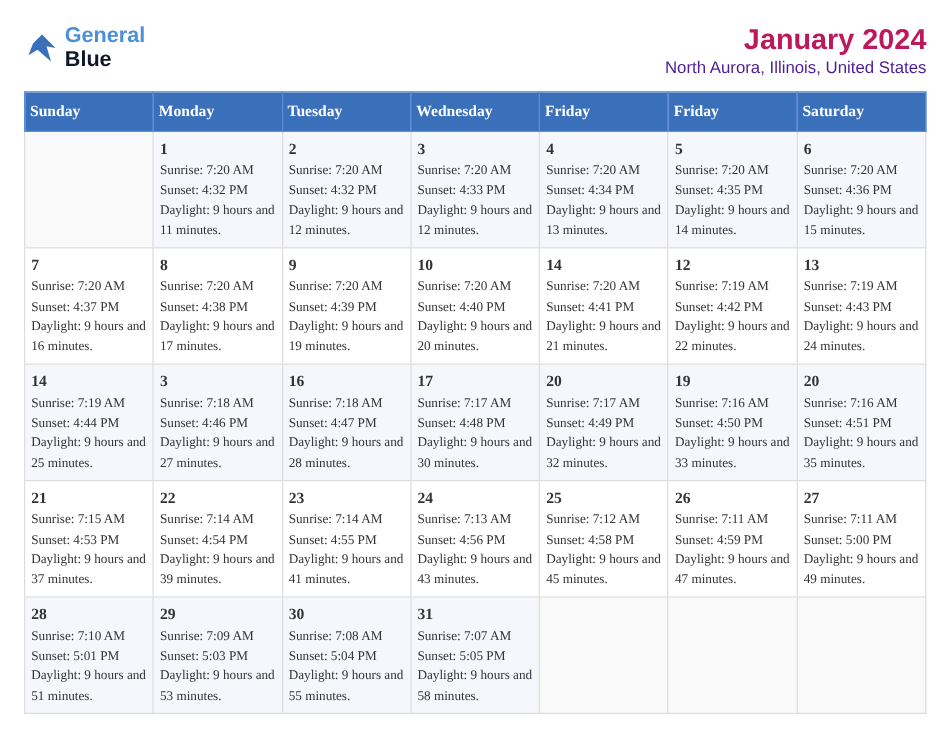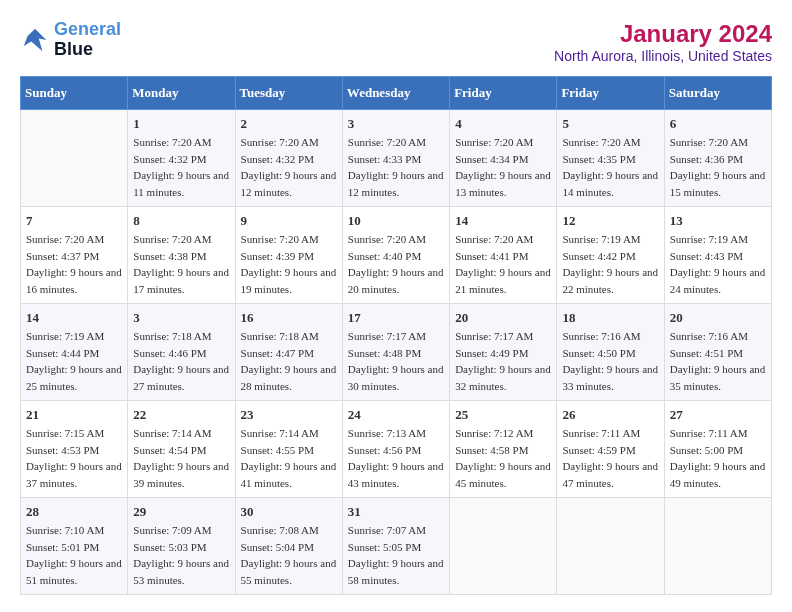--- a/index.html
+++ b/index.html
@@ -198,21 +198,21 @@
         </td>
         <td>
           <span class="day-num">17</span>
           <div class="day-info">Sunrise: 7:17 AM<br>Sunset: 4:48 PM<br>Daylight: 9 hours and 30 minutes.</div>
         </td>
         <td>
           <span class="day-num">20</span>
           <div class="day-info">Sunrise: 7:17 AM<br>Sunset: 4:49 PM<br>Daylight: 9 hours and 32 minutes.</div>
         </td>
         <td>
-          <span class="day-num">18</span>
+          <span class="day-num">19</span>
           <div class="day-info">Sunrise: 7:16 AM<br>Sunset: 4:50 PM<br>Daylight: 9 hours and 33 minutes.</div>
         </td>
         <td>
           <span class="day-num">20</span>
           <div class="day-info">Sunrise: 7:16 AM<br>Sunset: 4:51 PM<br>Daylight: 9 hours and 35 minutes.</div>
         </td>
       </tr>
       <tr>
         <td>
           <span class="day-num">21</span>

